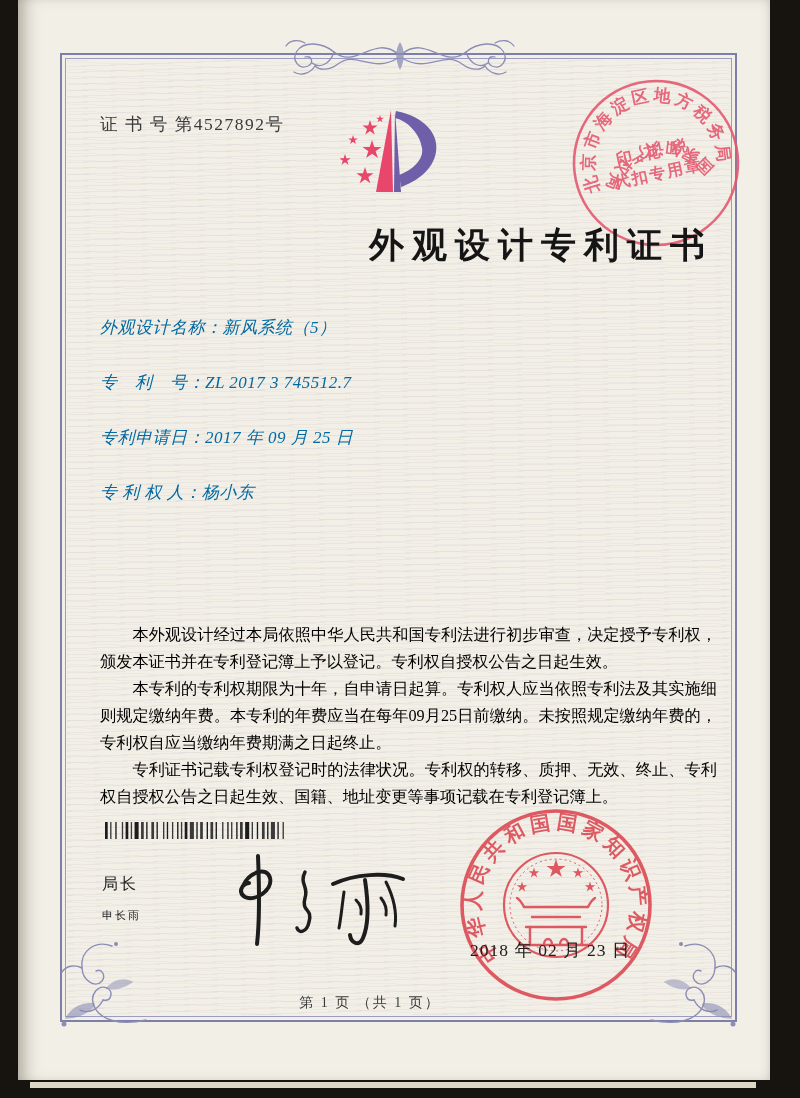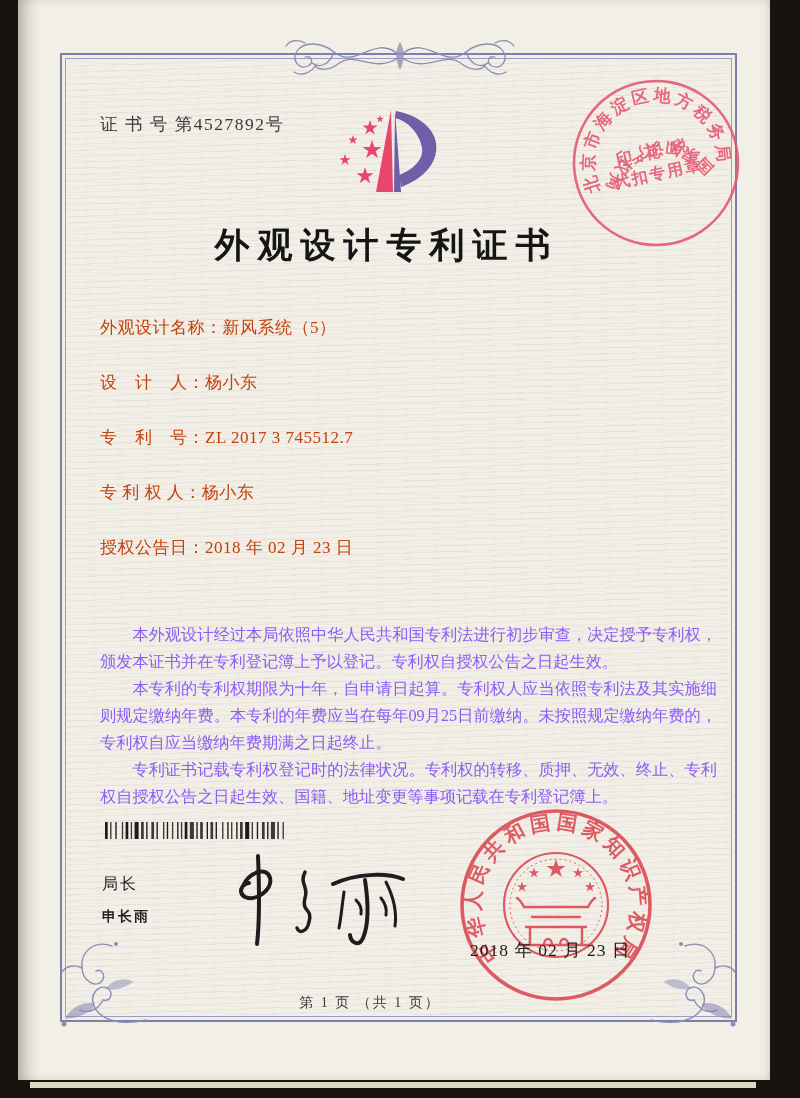--- a/index.html
+++ b/index.html
@@ -16,39 +16,39 @@
   .frame::before{content:"";position:absolute;inset:5px;
      background:
        repeating-linear-gradient(178deg, rgba(186,140,166,0.10) 0 1.2px, rgba(0,0,0,0) 1.2px 6px),
        repeating-linear-gradient(2deg, rgba(140,146,196,0.06) 0 1px, rgba(0,0,0,0) 1px 7px);}
   .orn{position:absolute;}
   .orn-top{left:252px;top:28px;}
   .orn-bl{left:36px;top:938px;}
   .orn-br{left:630px;top:938px;transform:scaleX(-1);}
 
   .cert-no{position:absolute;left:82px;top:102px;font-size:17.5px;color:#3a3a3a;letter-spacing:1.5px;margin-top:10px;}
-  .title{position:absolute;left:42px;top:222px;width:653px;margin:0;text-align:center;
+  .title{position:absolute;left:42px;top:222px;width:653px;margin:0;text-align:right;
          font-size:35px;font-weight:600;color:#151515;letter-spacing:8px;}
   .tax-stamp{position:absolute;left:550px;top:75px;transform:rotate(-12deg);opacity:.88;}
   .logo{position:absolute;left:322px;top:108px;}
 
   .fields{position:absolute;left:82px;top:316px;}
-  .field{height:55px;font-size:17px;color:#c2410c;white-space:nowrap;}
+  .field{height:55px;font-size:17px;color:#0369a1;white-space:nowrap;font-style:italic;}
   .field .flabel{letter-spacing:.5px;}
   .field .fvalue{letter-spacing:.5px;}
 
   .body-text{position:absolute;left:82px;top:622px;width:617px;
-             font-size:16.2px;line-height:27px;color:#8b5cf6;text-align:justify;}
+             font-size:16.2px;line-height:27px;color:#000000;text-align:justify;}
   .body-text p{margin:0;text-indent:2em;}
 
   .barcode{position:absolute;left:87px;top:822px;}
   .sig-title{position:absolute;left:84px;top:874px;font-size:16px;color:#222;letter-spacing:2px;
              font-family:"Liberation Sans","DejaVu Sans",sans-serif;}
-  .sig-name{position:absolute;left:84px;top:908px;font-size:14px;color:#222;letter-spacing:2px;
-             font-family:"Liberation Sans","DejaVu Sans",sans-serif;font-weight:bold;}
+  .sig-name{position:absolute;left:84px;top:908px;font-size:11px;color:#222;letter-spacing:2px;
+             font-family:"Liberation Sans","DejaVu Sans",sans-serif;}
   .sig-script{position:absolute;left:195px;top:852px;}
   .seal{position:absolute;left:438px;top:805px;opacity:.9;}
   .grant-date{position:absolute;left:452px;top:938px;font-size:17.5px;color:#1c1c1c;letter-spacing:1px;z-index:5;}
   .footer{position:absolute;left:42px;top:994px;width:620px;text-align:center;
           font-size:14px;color:#3a3a3a;letter-spacing:2px;}
 </style>
 </head>
 <body>
 
 <div class="stage">
@@ -132,24 +132,23 @@
         <path transform="translate(5,52) scale(6)" d="M0,-1 L0.588,0.809 L-0.951,-0.309 L0.951,-0.309 L-0.588,0.809 Z"></path>
         <path transform="translate(25,68) scale(9)" d="M0,-1 L0.588,0.809 L-0.951,-0.309 L0.951,-0.309 L-0.588,0.809 Z"></path>
         <path transform="translate(40,11) scale(4)" d="M0,-1 L0.588,0.809 L-0.951,-0.309 L0.951,-0.309 L-0.588,0.809 Z"></path>
       </g>
     </svg>
 
     <h1 class="title">外观设计专利证书</h1>
 
     <div class="fields">
       <div class="field"><span class="flabel">外观设计名称：</span><span class="fvalue">新风系统（5）</span></div>
-      <div class="field"><span class="flabel">设　计　人：</span><span class="fvalue">杨小东</span></div>
       <div class="field"><span class="flabel">专　利　号：</span><span class="fvalue">ZL 2017 3 745512.7</span></div>
+      <div class="field"><span class="flabel">专利申请日：</span><span class="fvalue">2017 年 09 月 25 日</span></div>
       <div class="field"><span class="flabel">专 利 权 人：</span><span class="fvalue">杨小东</span></div>
-      <div class="field"><span class="flabel">授权公告日：</span><span class="fvalue">2018 年 02 月 23 日</span></div>
     </div>
 
     <div class="body-text">
       <p>本外观设计经过本局依照中华人民共和国专利法进行初步审查，决定授予专利权，颁发本证书并在专利登记簿上予以登记。专利权自授权公告之日起生效。</p>
       <p>本专利的专利权期限为十年，自申请日起算。专利权人应当依照专利法及其实施细则规定缴纳年费。本专利的年费应当在每年09月25日前缴纳。未按照规定缴纳年费的，专利权自应当缴纳年费期满之日起终止。</p>
       <p>专利证书记载专利权登记时的法律状况。专利权的转移、质押、无效、终止、专利权自授权公告之日起生效、国籍、地址变更等事项记载在专利登记簿上。</p>
     </div>
 
     <svg class="barcode" id="barcode" width="205" height="17" viewBox="0 0 205 17">
         <rect x="0.00" y="0" width="2.70" height="17" fill="#1c1c1c"></rect>

